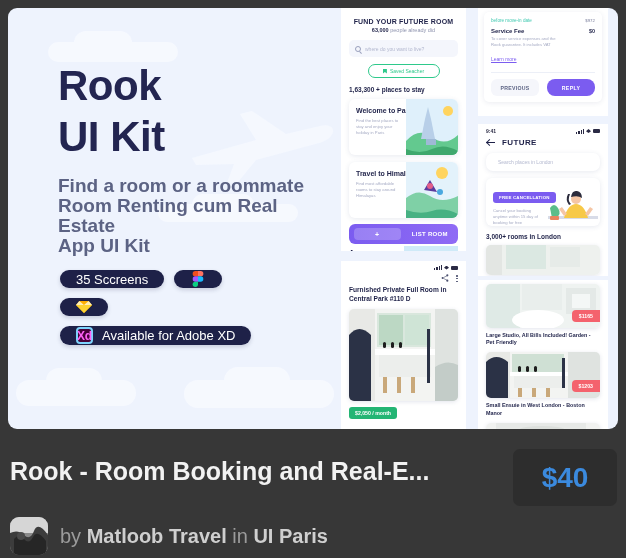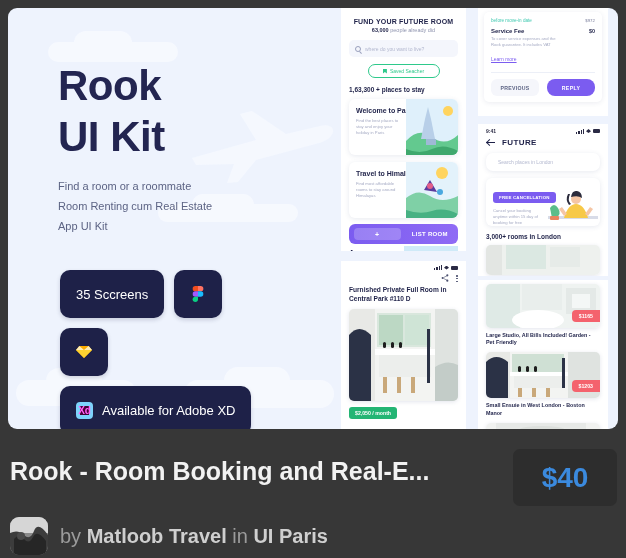--- a/index.html
+++ b/index.html
@@ -36,42 +36,42 @@
     opacity: .9;
   }
 
   
   .copy { position: absolute; left: 50px; top: 52px; width: 260px; z-index: 4; }
   .brand {
     font-size: 42px; line-height: 51px; font-weight: bold;
     color: #232551; letter-spacing: -0.5px;
   }
   .tagline {
-    margin-top: 14px; font-size: 11px; line-height: 20px;
-    color: #5c6384; font-weight: normal;
+    margin-top: 14px; font-size: 19px; line-height: 20px;
+    color: #5c6384; font-weight: bold;
   }
 
   
   .pills { position: absolute; left: 52px; top: 262px; width: 330px; z-index: 5; }
   .pill-row { display: flex; gap: 10px; margin-bottom: 10px; }
   .pill {
     display: inline-flex; align-items: center; gap: 9px;
     background: #1e2148; color: #ffffff;
     border-radius: 10px;
-    padding: 16px 16px;
+    padding: 1px 16px;
     font-size: 13px; white-space: nowrap;
     box-shadow: 0 2px 4px rgba(30,33,72,.18);
   }
   .pill .ico { display: inline-flex; width: 16px; height: 16px; flex: 0 0 16px; }
   .pill svg { width: 16px; height: 16px; display: block; }
   .xd-badge {
     width: 17px; height: 17px; flex: 0 0 17px;
-    border: 4px solid #7dd3fc; border-radius: 4px;
+    border: 2px solid #7dd3fc; border-radius: 4px;
     background: #470137; color: #ff61f6;
-    font-size: 10px; font-weight: bold;
+    font-size: 12px; font-weight: bold;
     display: flex; align-items: center; justify-content: center;
     letter-spacing: -0.2px;
   }
 
   
   .phone { position: absolute; background: #fff; overflow: hidden; }
   .phone-mid-top { left: 333px; top: 0px;   width: 125px; height: 243px; }
   .phone-mid-bot { left: 333px; top: 253px; width: 125px; height: 176px; }
   .phone-r-top   { left: 470px; top: 0px;   width: 130px; height: 108px; }
   .phone-r-mid   { left: 470px; top: 116px; width: 130px; height: 152px; }

